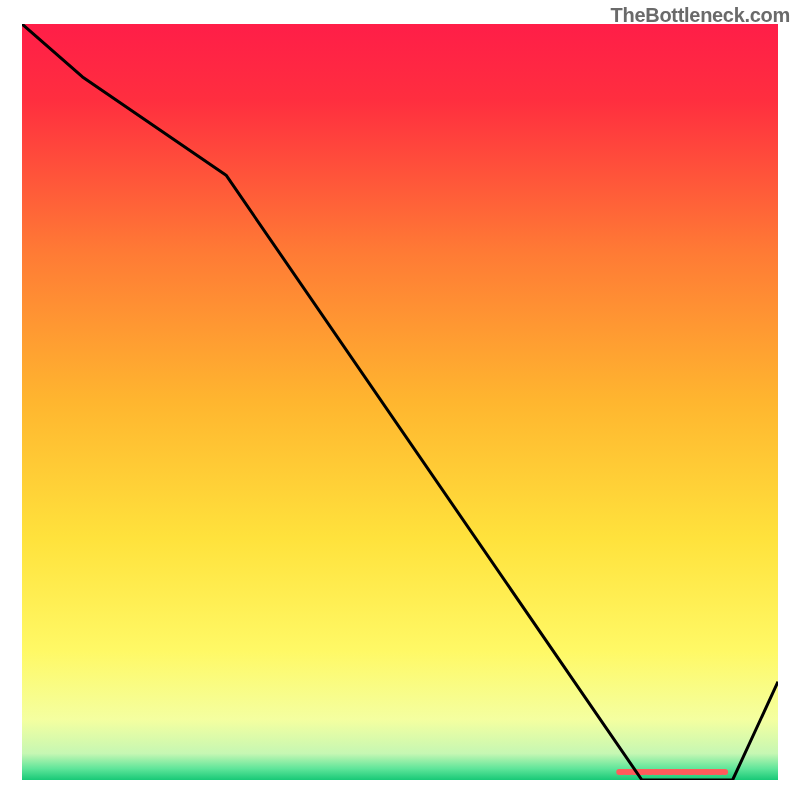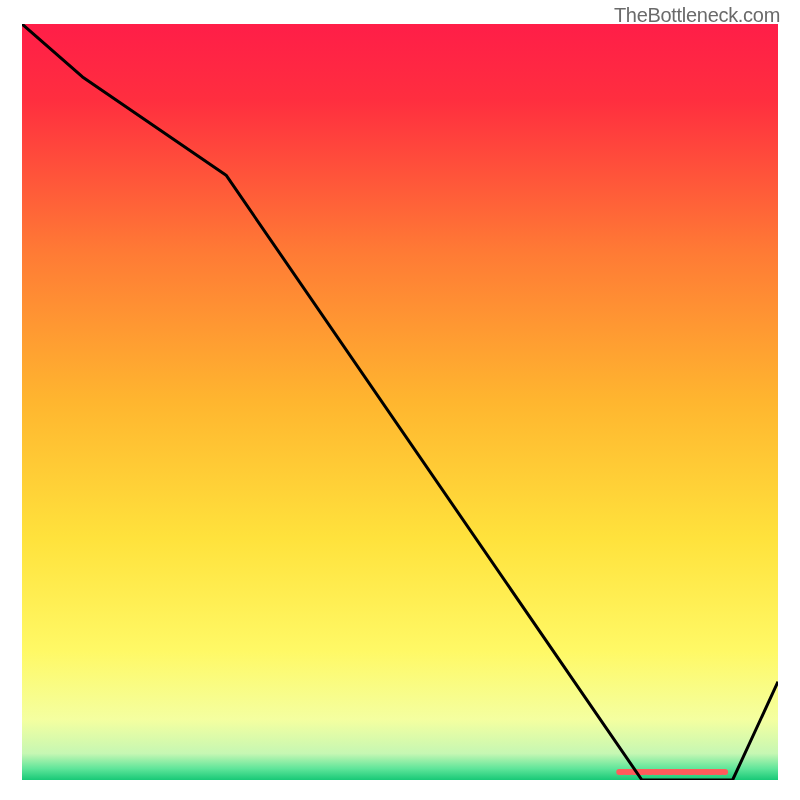--- a/index.html
+++ b/index.html
@@ -8,23 +8,23 @@
     width: 800px;
     height: 800px;
     background: #ffffff;
     position: relative;
     font-family: Arial, Helvetica, sans-serif;
     overflow: hidden;
   }
   .watermark {
     position: absolute;
     top: 4px;
-    right: 20px;
+    right: 10px;
     font-size: 20px;
-    font-weight: normal;
+    font-weight: bold;
     color: #6a6a6a;
     letter-spacing: -0.3px;
   }
   .plot-wrap {
     position: absolute;
     left: 22px;
     top: 24px;
     width: 756px;
     height: 756px;
     background: #ffffff;

